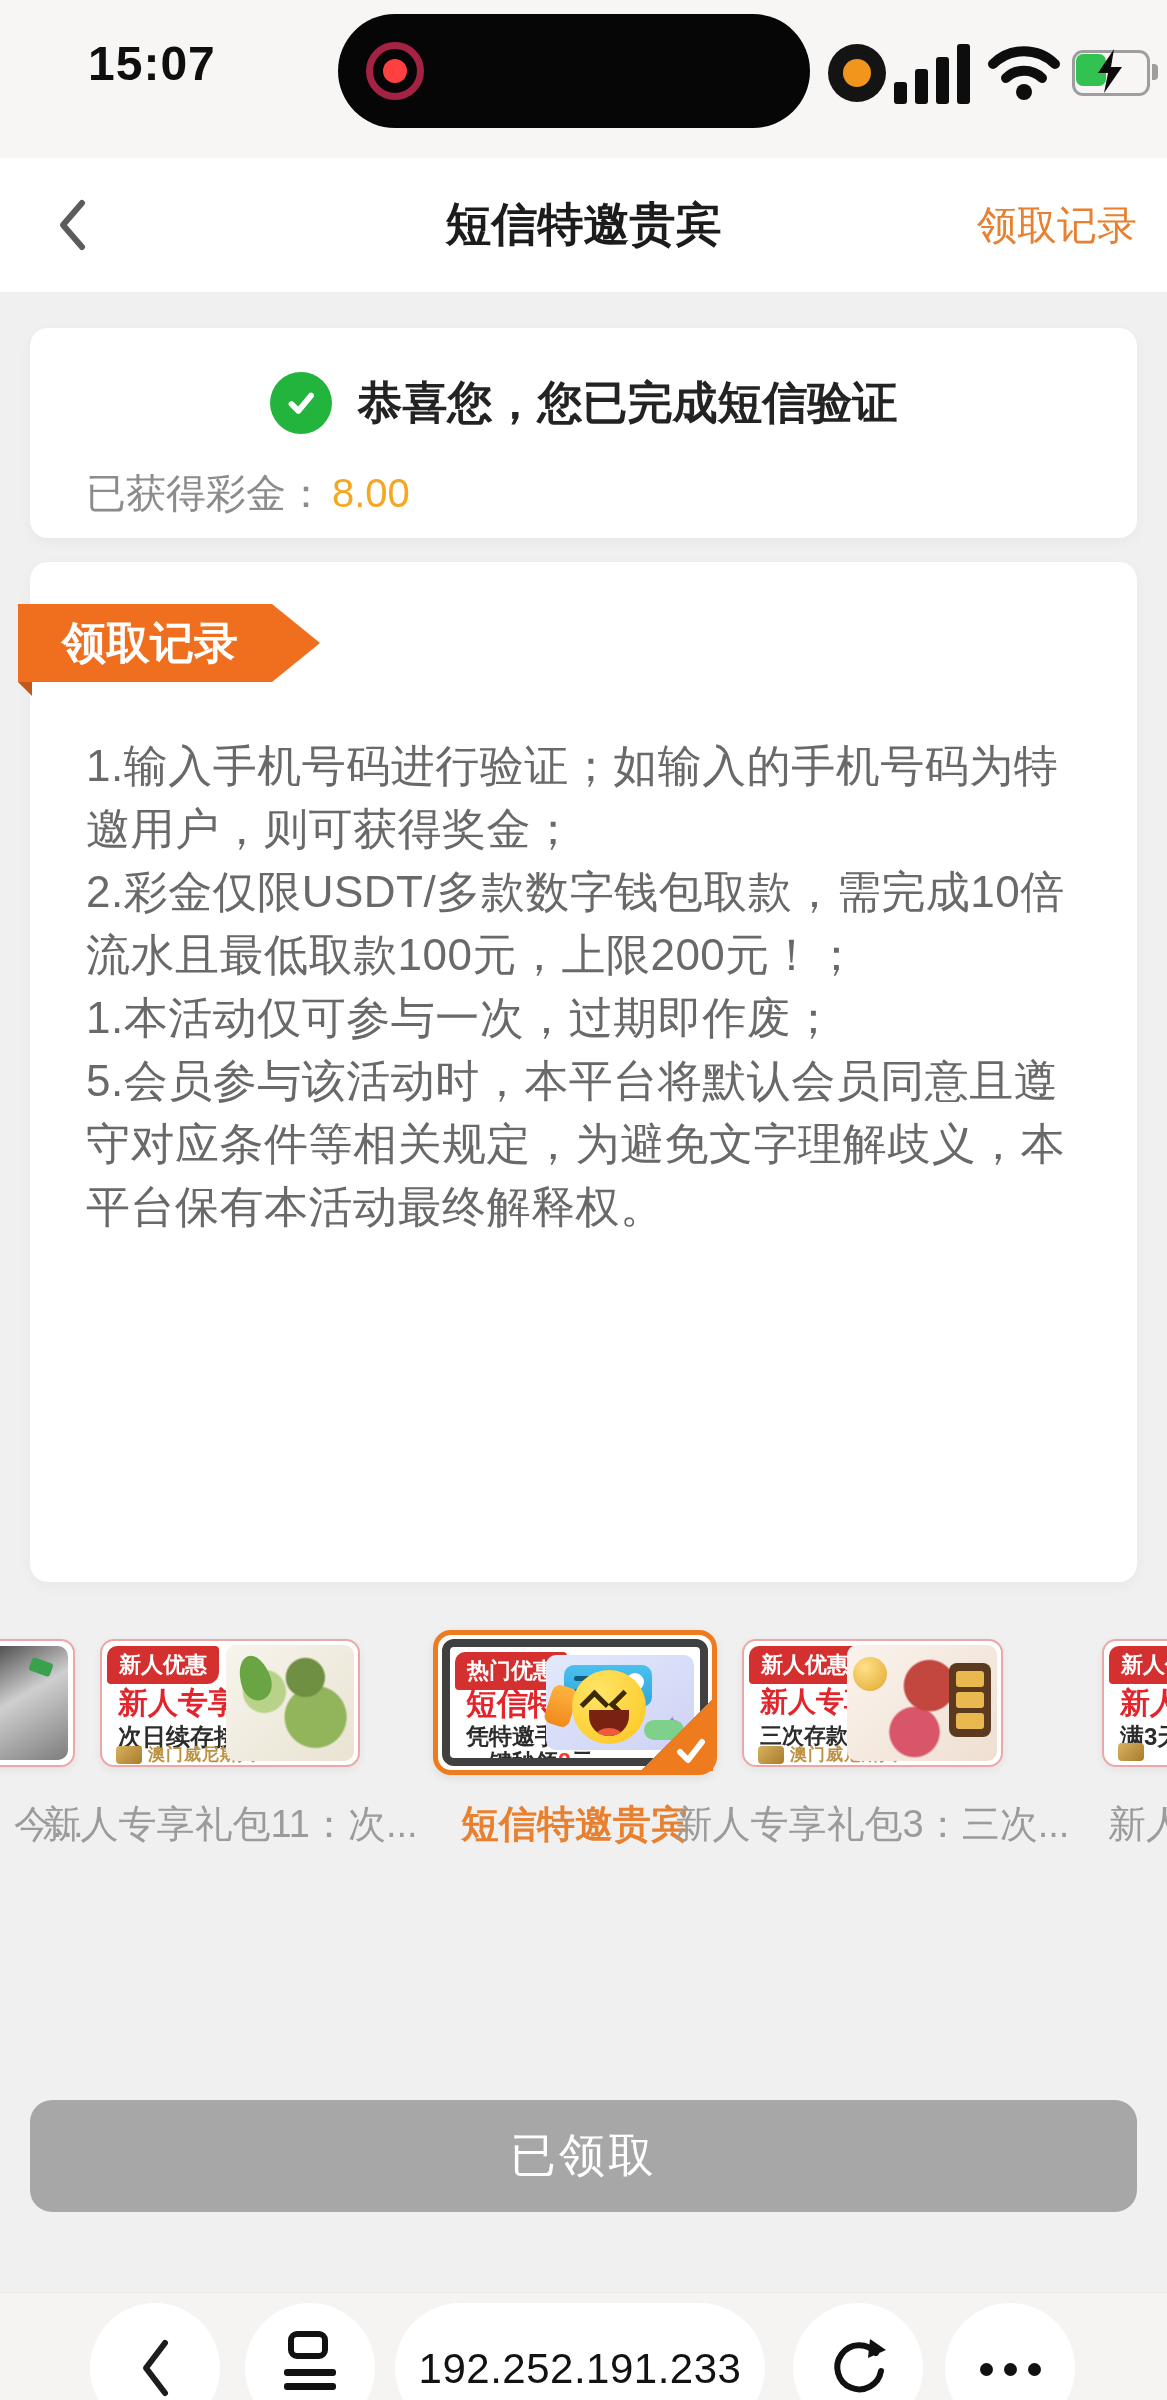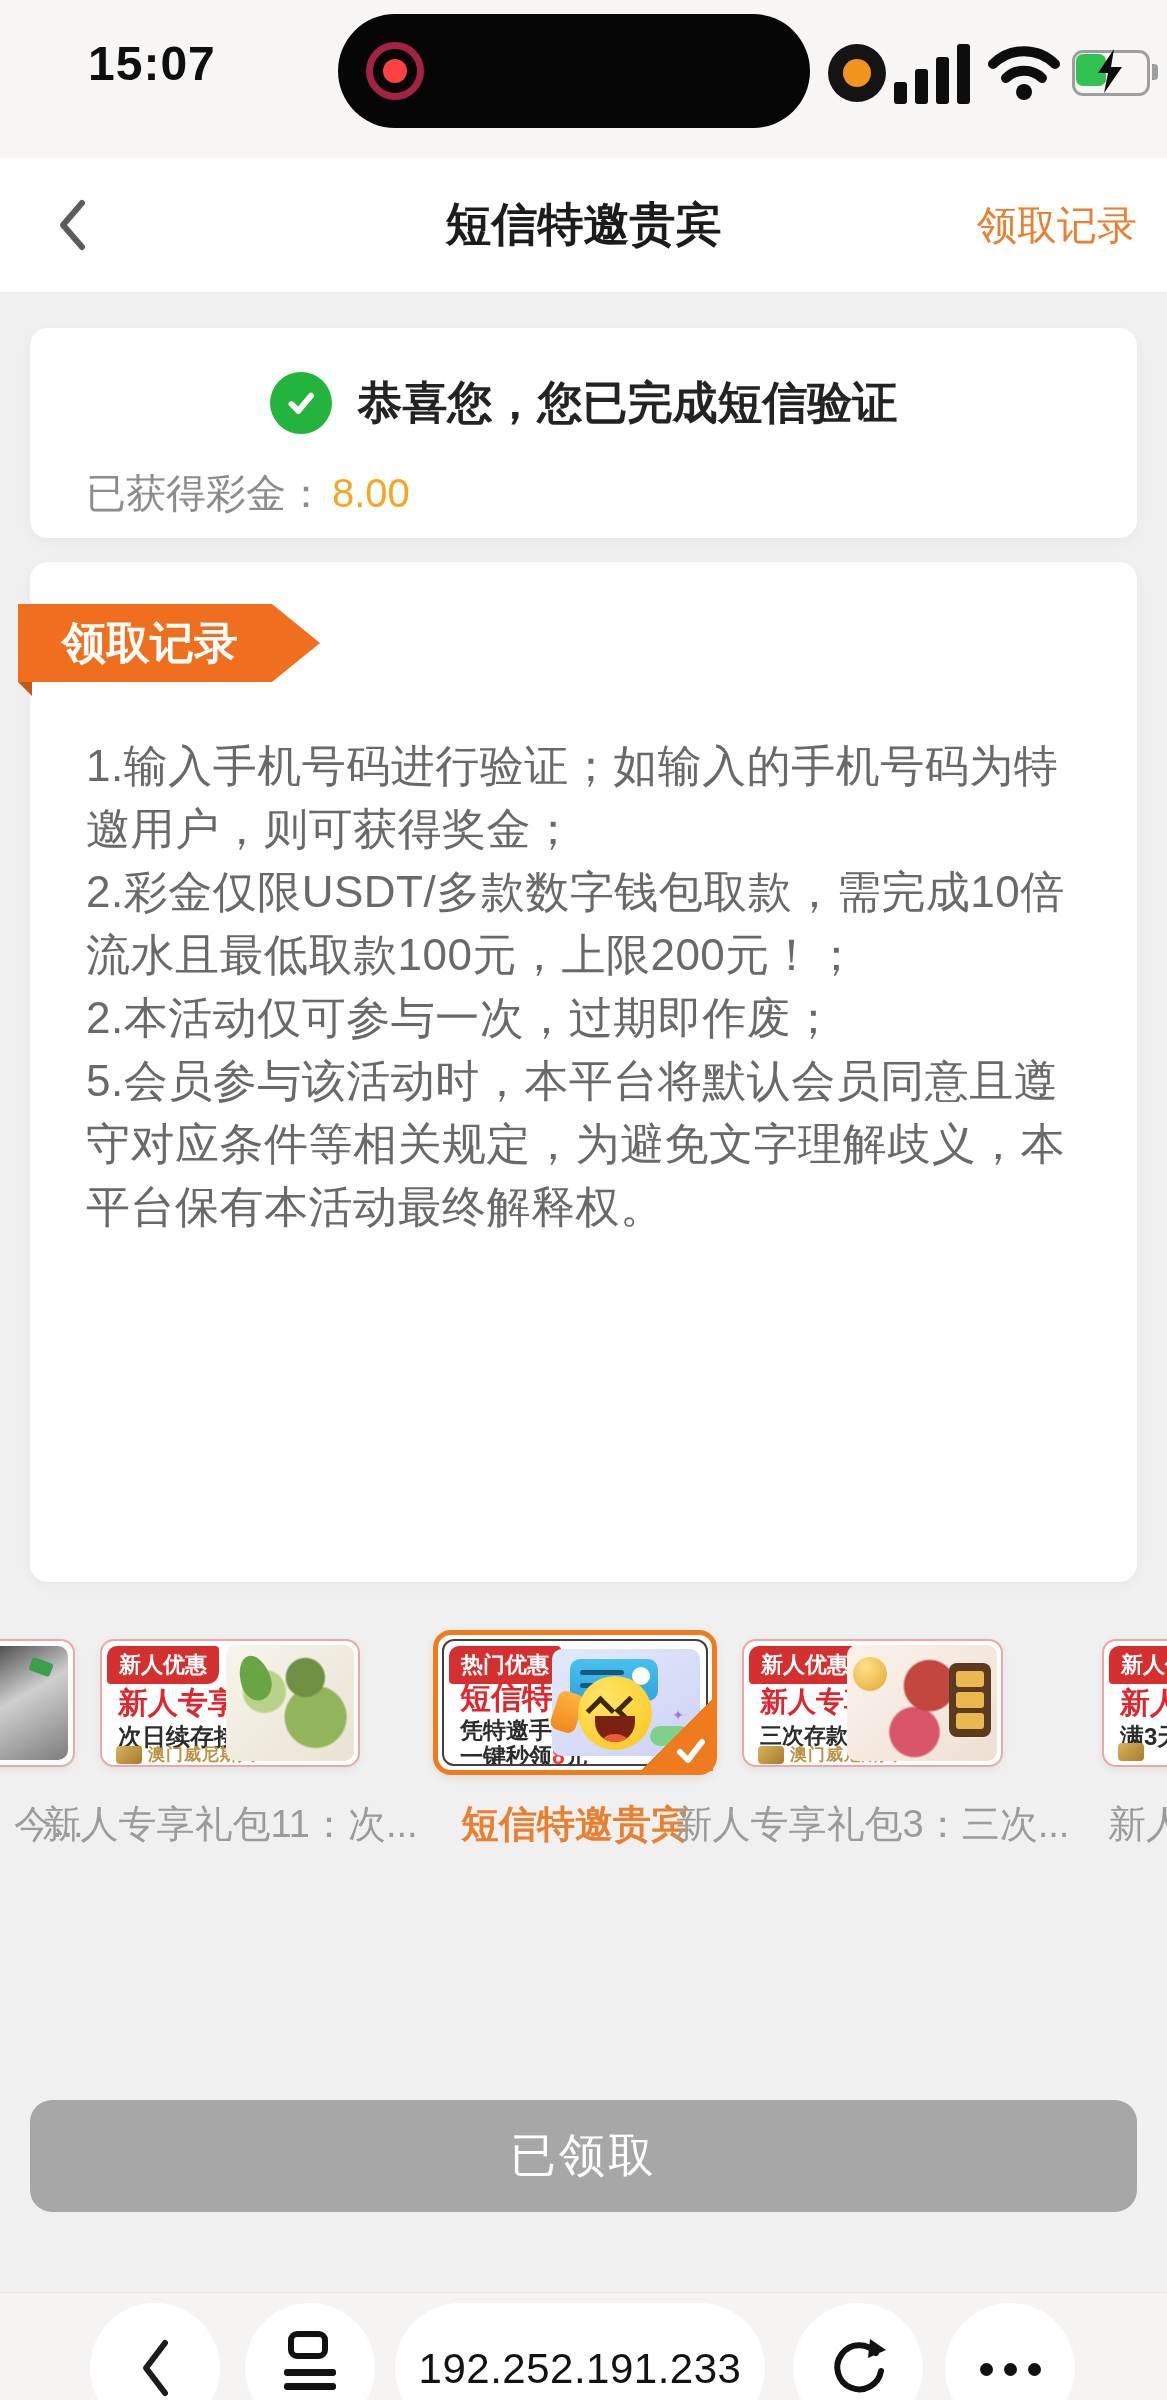--- a/index.html
+++ b/index.html
@@ -58,21 +58,21 @@
   .b-sub .hl{color:#f33;}
   .brand{position:absolute;left:14px;display:flex;align-items:center;gap:6px;filter:blur(0.4px);}
   .brand i{width:26px;height:18px;border-radius:4px;background:linear-gradient(135deg,#d8b25f,#a87b2c);flex:none;}
   .brand span{font-size:17px;font-weight:800;color:#bd9243;letter-spacing:1px;white-space:nowrap;}
   .art{position:absolute;border-radius:10px;}
   .caption{position:absolute;top:172px;font-size:38px;color:#9b9b9b;white-space:nowrap;}
   .caption.sel{color:#e8802f;font-weight:600;}
 
   
   .sel-wrap{position:absolute;left:433px;top:3px;width:284px;height:145px;background:#fff;border:5px solid #ef7b1f;border-radius:18px;box-sizing:border-box;padding:4px;cursor:pointer;box-shadow:0 3px 10px rgba(0,0,0,0.08);}
-  .sel-inner{position:relative;width:100%;height:100%;border:2px solid #404040;border-radius:12px;box-sizing:border-box;overflow:hidden;background:#fff;}
+  .sel-inner{position:relative;width:100%;height:100%;border:8px solid #404040;border-radius:12px;box-sizing:border-box;overflow:hidden;background:#fff;}
   .sel-corner{position:absolute;right:-1px;bottom:-1px;width:72px;height:72px;background:linear-gradient(to top left,#ef7b1f 50%,transparent 50%);}
   .sel-corner svg{position:absolute;right:7px;bottom:7px;}
 
   
   .art3{right:6px;top:8px;bottom:8px;width:148px;background:linear-gradient(150deg,#e3e9fb,#cdd2f4);}
   .bubble{position:absolute;left:18px;top:10px;width:88px;height:42px;background:linear-gradient(#49c0ee,#2fa6dd);border-radius:10px;}
   .bubble:after{content:"";position:absolute;left:14px;bottom:-10px;border:10px solid transparent;border-top-color:#2fa6dd;}
   .bubble .l1,.bubble .l2{position:absolute;left:10px;height:5px;background:#145a80;border-radius:3px;}
   .bubble .l1{top:11px;width:44px;}
   .bubble .l2{top:24px;width:56px;}
@@ -185,21 +185,21 @@
       <span>已获得彩金：</span><span class="bonus-amount">8.00</span>
     </div>
   </div>
 
   <div class="card rules-card">
     <div class="ribbon">领取记录</div>
     <div class="ribbon-fold"></div>
     <div class="rules-text">
       <p>1.输入手机号码进行验证；如输入的手机号码为特邀用户，则可获得奖金；</p>
       <p>2.彩金仅限USDT/多款数字钱包取款，需完成10倍流水且最低取款100元，上限200元！；</p>
-      <p>2.本活动仅可参与一次，过期即作废；</p>
+      <p>1.本活动仅可参与一次，过期即作废；</p>
       <p>5.会员参与该活动时，本平台将默认会员同意且遵守对应条件等相关规定，为避免文字理解歧义，本平台保有本活动最终解释权。</p>
     </div>
   </div>
 
   <div class="carousel">
 
     <div class="banner" style="left:-185px;top:12px;width:260px;height:128px;">
       <div class="art art1">
           <span class="money"></span>
         </div>

